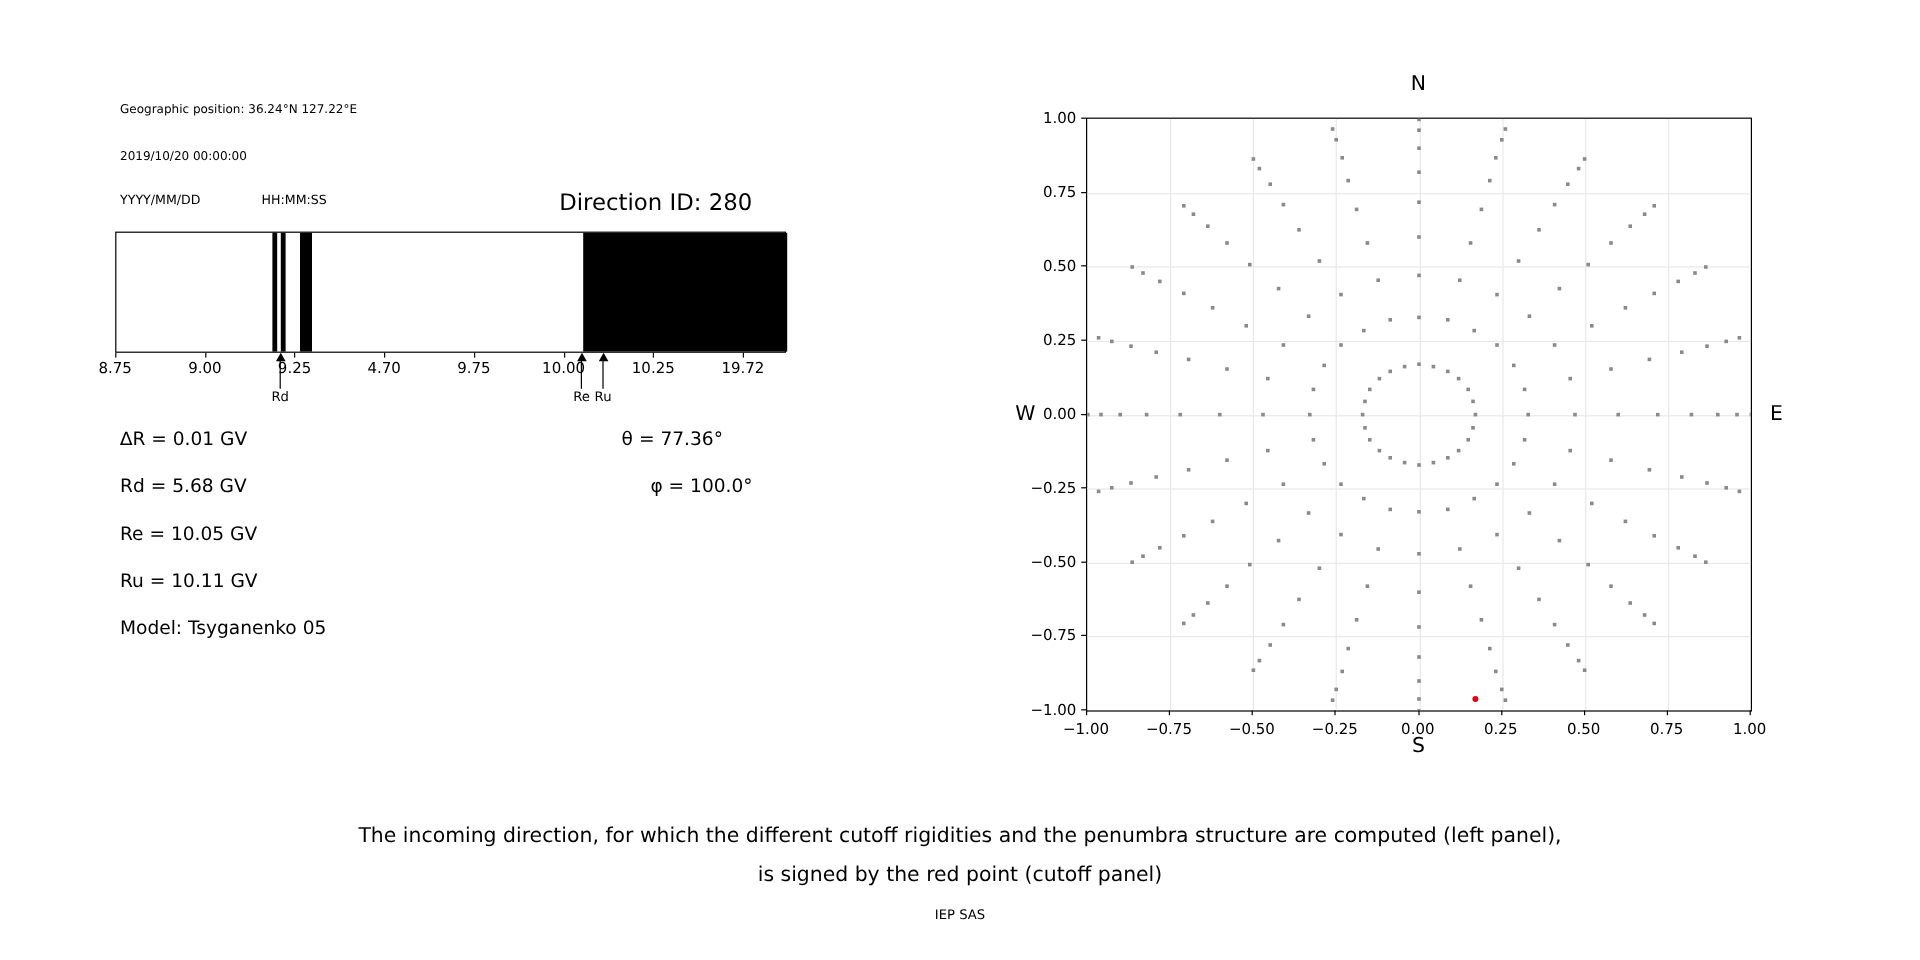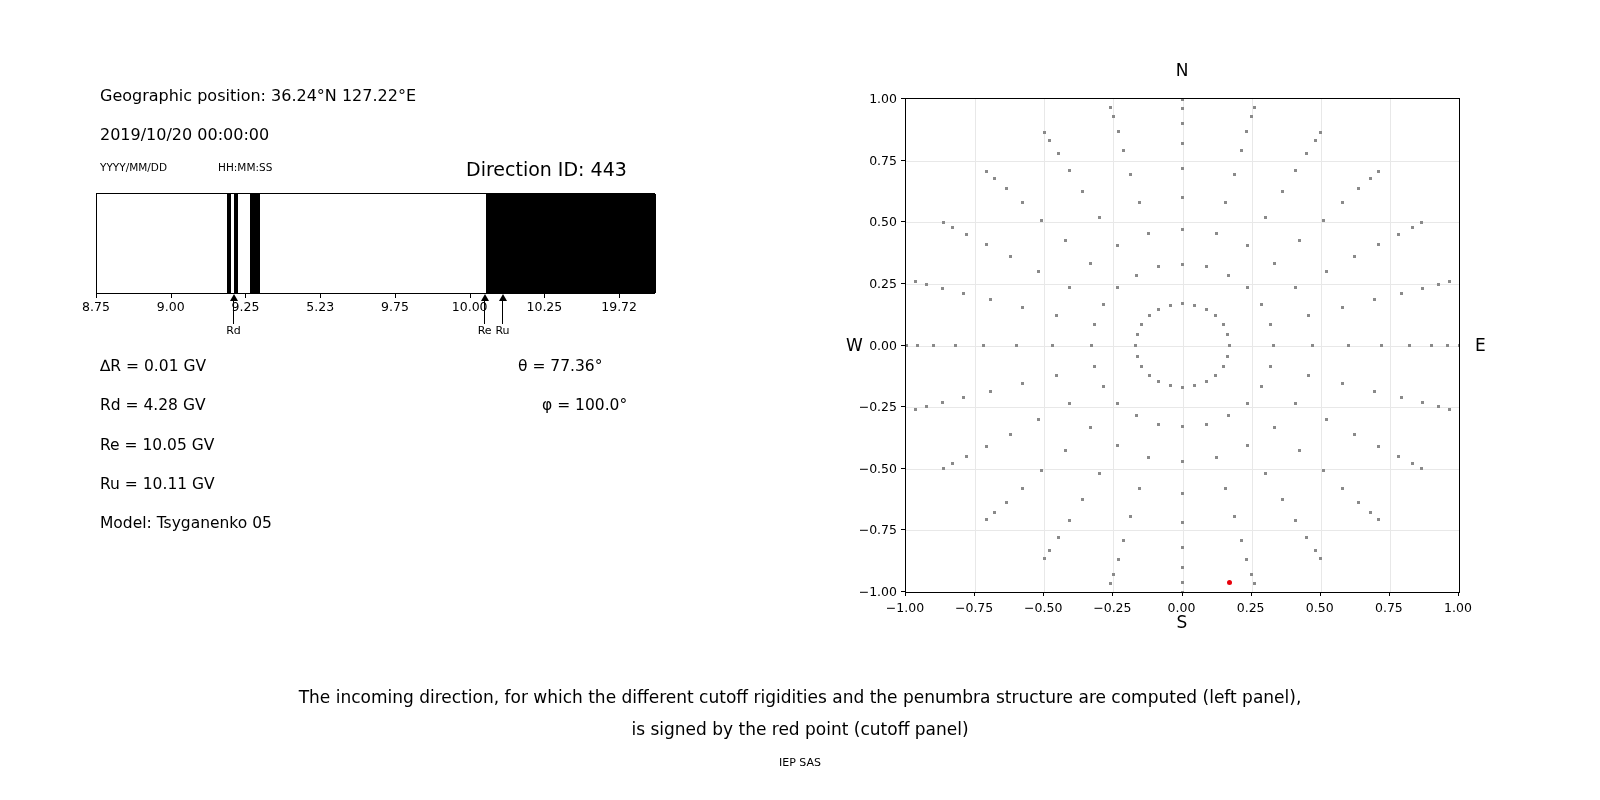--- a/index.html
+++ b/index.html
@@ -17,21 +17,21 @@
   }
   .panel-left {
     position: absolute;
     left: 0;
     top: 0;
     width: 720px;
     height: 660px;
   }
   .info-line {
     position: absolute;
-    font-size: 16px;
+    font-size: 10px;
     color: #000;
     white-space: nowrap;
   }
   #geo-pos { left: 100px; top: 86px; }
   #datetime { left: 100px; top: 125px; }
   #fmt-date { left: 100px; top: 161px; font-size: 10.5px; }
   #fmt-time { left: 218px; top: 161px; font-size: 10.5px; }
   #dir-id {
     left: 466px; top: 158px;
     font-size: 19px;
@@ -219,40 +219,40 @@
 <div class="panel-left">
 
   <div class="info-line" id="geo-pos">Geographic position: 36.24°N 127.22°E</div>
 
   <div class="info-line" id="datetime">2019/10/20 00:00:00</div>
 
   <div class="info-line" id="fmt-date">YYYY/MM/DD</div>
 
   <div class="info-line" id="fmt-time">HH:MM:SS</div>
 
-  <div class="info-line" id="dir-id">Direction ID: 443</div>
+  <div class="info-line" id="dir-id">Direction ID: 280</div>
 
   <div class="band-wrap">
     <div class="band-box">
       <div class="band-seg" id="seg0" style="left: 130.035px; width: 3.8861px;"></div>
       <div class="band-seg" id="seg1" style="left: 136.91px; width: 4.18503px;"></div>
       <div class="band-seg" id="seg2" style="left: 153.052px; width: 9.86471px;"></div>
       <div class="band-seg" id="seg3" style="left: 388.61px; width: 170.39px;"></div>
     </div>
   </div>
 
   <div class="axis" id="band-axis">
       <div class="tick" style="left: 0px;"></div>
       <div class="tick-label" style="left: 0px;">8.75</div>
       <div class="tick" style="left: 74.7326px;"></div>
       <div class="tick-label" style="left: 74.7326px;">9.00</div>
       <div class="tick" style="left: 149.465px;"></div>
       <div class="tick-label" style="left: 149.465px;">9.25</div>
       <div class="tick" style="left: 224.198px;"></div>
-      <div class="tick-label" style="left: 224.198px;">5.23</div>
+      <div class="tick-label" style="left: 224.198px;">4.70</div>
       <div class="tick" style="left: 298.93px;"></div>
       <div class="tick-label" style="left: 298.93px;">9.75</div>
       <div class="tick" style="left: 373.663px;"></div>
       <div class="tick-label" style="left: 373.663px;">10.00</div>
       <div class="tick" style="left: 448.396px;"></div>
       <div class="tick-label" style="left: 448.396px;">10.25</div>
       <div class="tick" style="left: 523.128px;"></div>
       <div class="tick-label" style="left: 523.128px;">19.72</div>
       <div class="arrow" style="left: 137.508px;">
         <div class="head"></div>
@@ -265,21 +265,21 @@
         <div class="lbl">Re</div>
       </div>
       <div class="arrow" style="left: 406.545px;">
         <div class="head"></div>
         <div class="shaft"></div>
         <div class="lbl">Ru</div>
       </div>
     </div>
 
   <div class="stat" id="stat-dr">∆R = 0.01 GV</div>
-  <div class="stat" id="stat-rd">Rd = 4.28 GV</div>
+  <div class="stat" id="stat-rd">Rd = 5.68 GV</div>
   <div class="stat" id="stat-re">Re = 10.05 GV</div>
   <div class="stat" id="stat-ru">Ru = 10.11 GV</div>
   <div class="stat" id="stat-model">Model: Tsyganenko 05</div>
   <div class="stat" id="stat-theta">θ = 77.36°</div>
   <div class="stat" id="stat-phi">φ = 100.0°</div>
 </div>
 
 <div class="panel-right">
   <div class="compass" id="compass-n">N</div>
   <div class="compass" id="compass-s">S</div>

